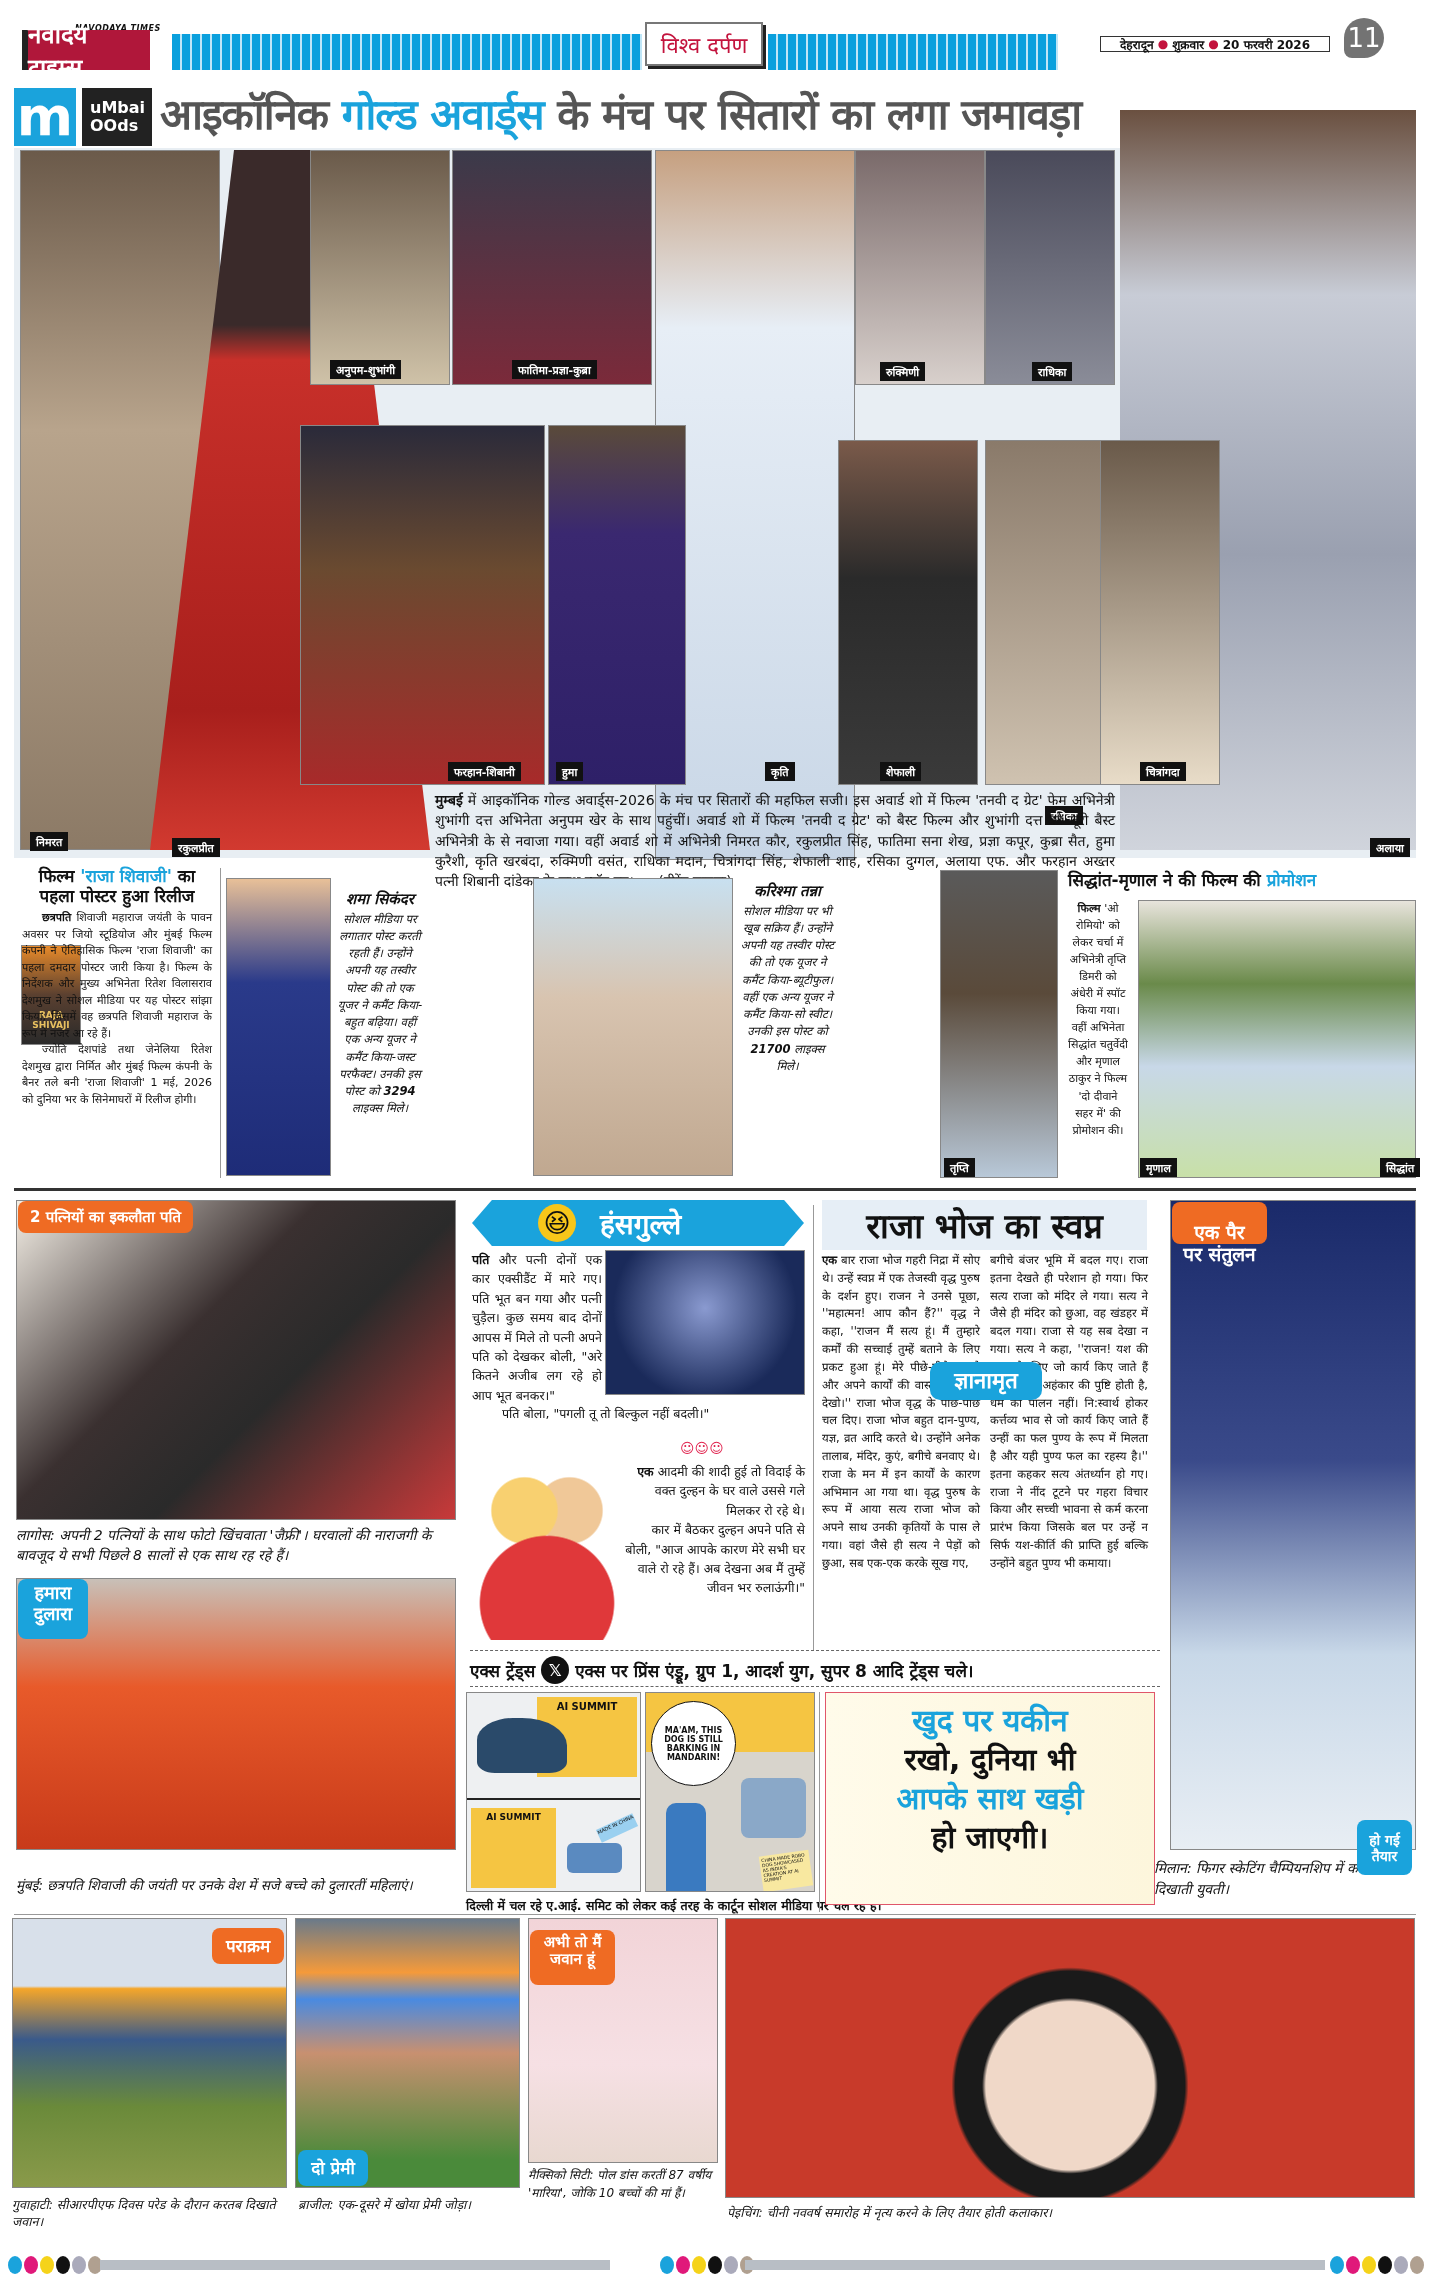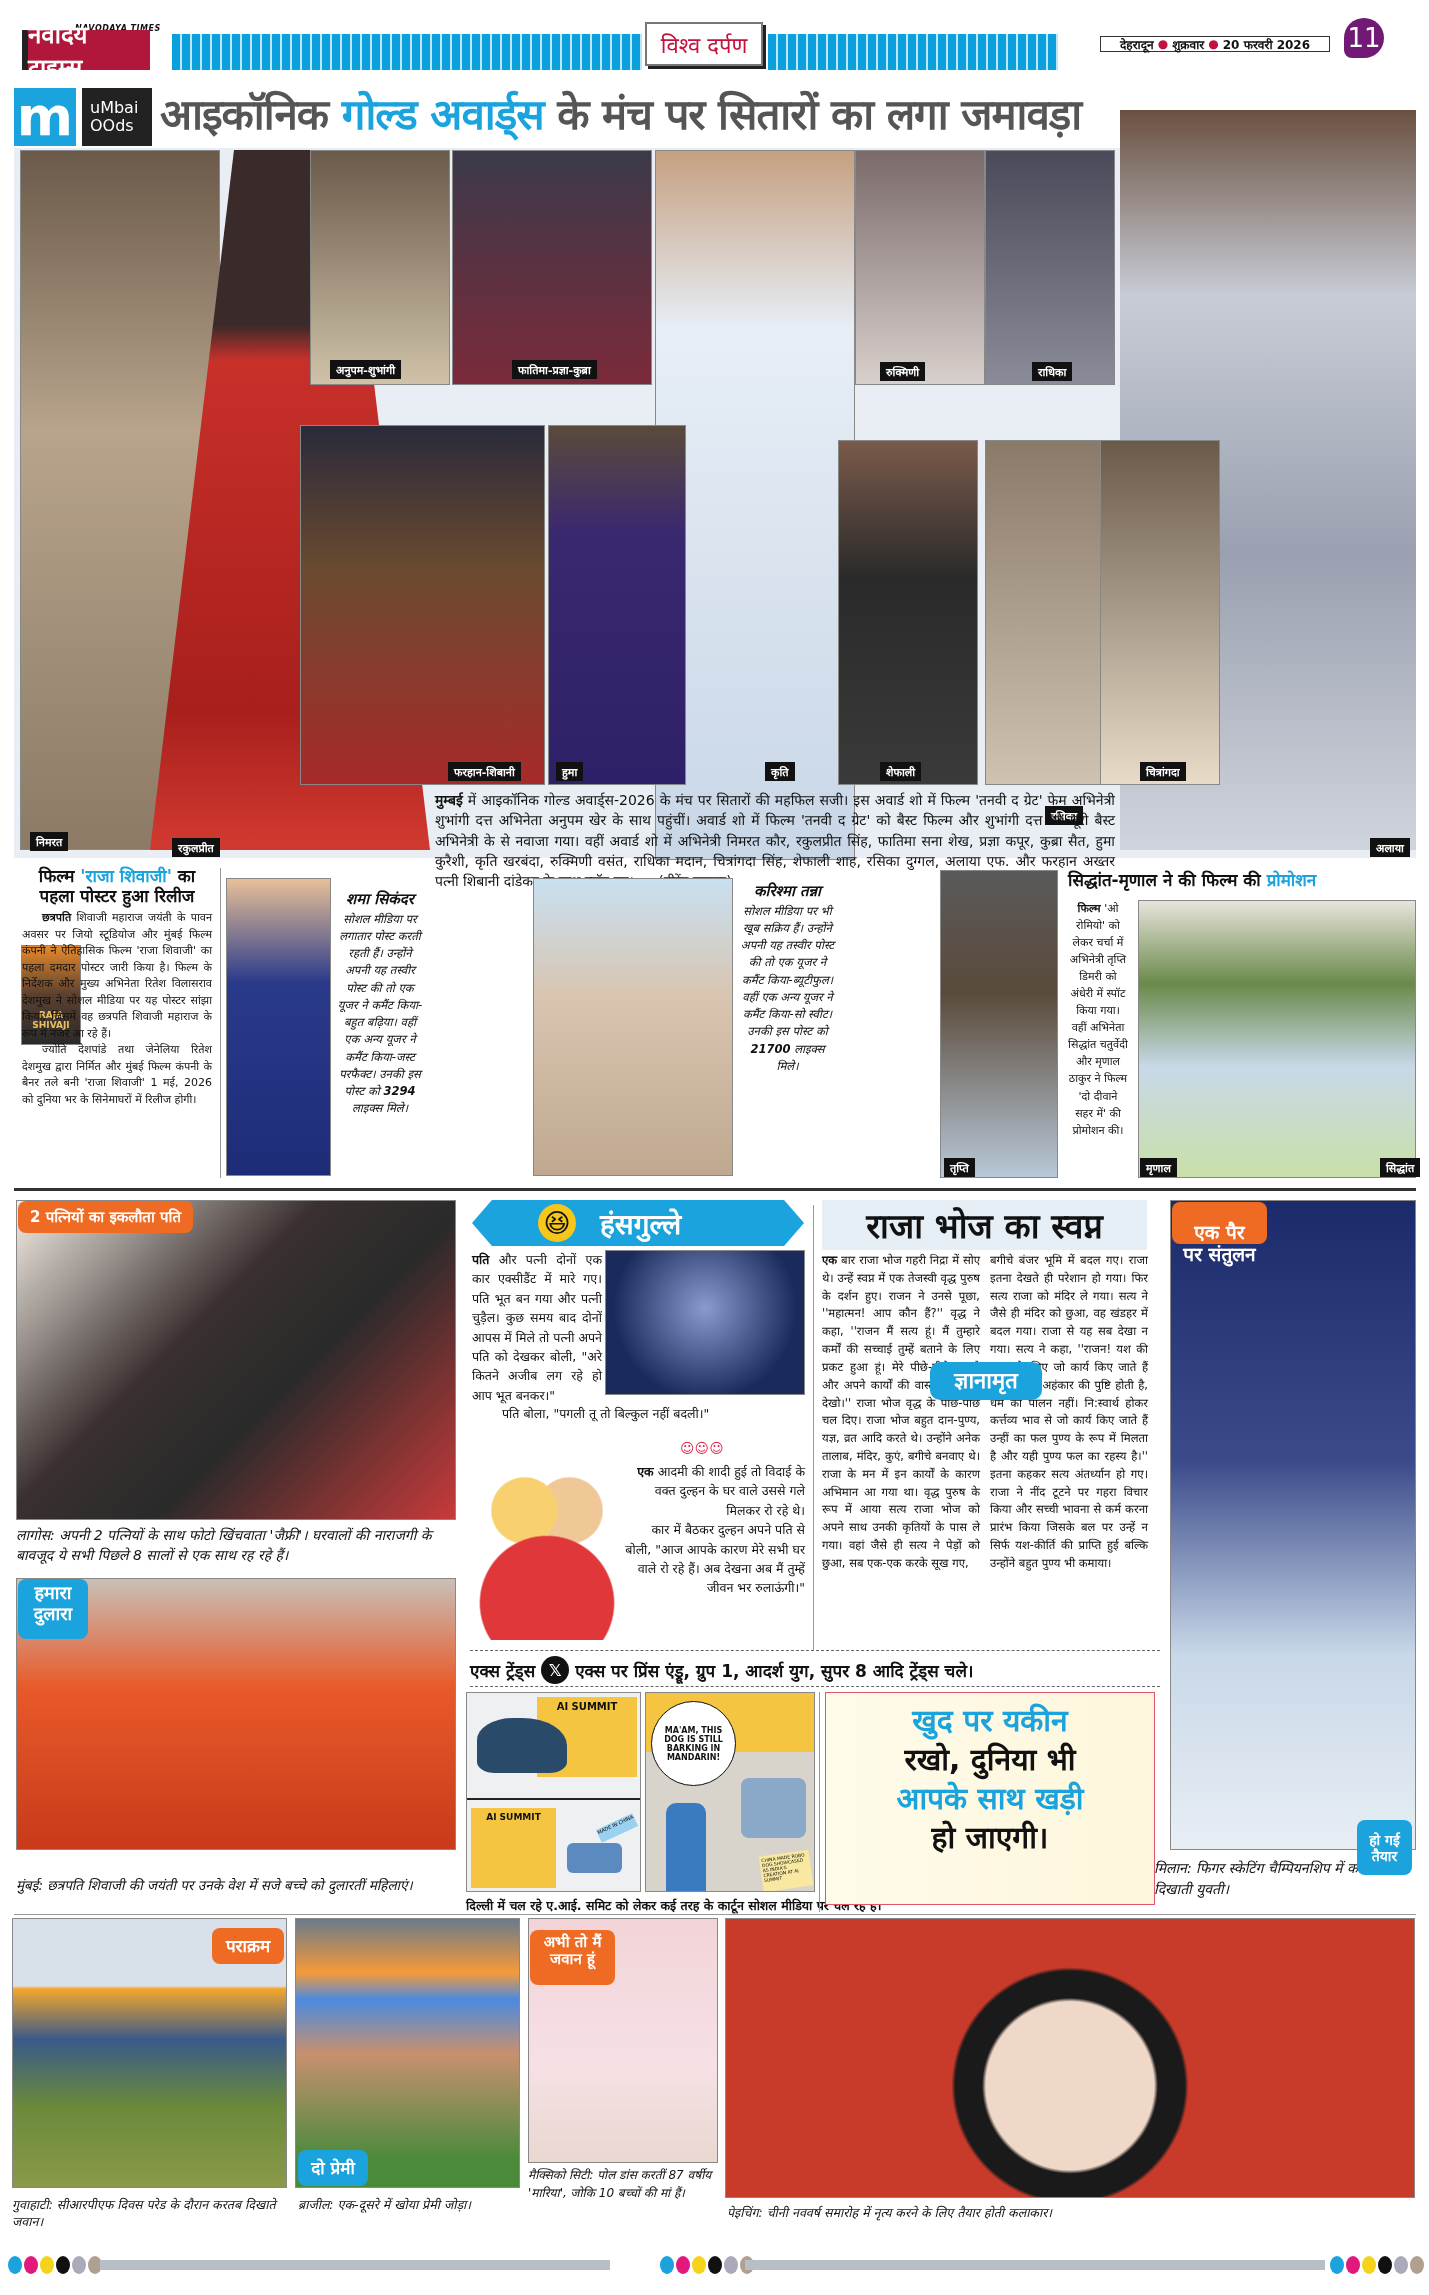--- a/index.html
+++ b/index.html
@@ -5,24 +5,24 @@
   *{box-sizing:border-box;margin:0;padding:0}
   body{width:1429px;height:2295px;background:#fff;font-family:"DejaVu Sans","Liberation Sans",sans-serif;color:#111;position:relative;overflow:hidden}
   .abs{position:absolute}
   
   .mast-logo{left:22px;top:30px;width:128px;height:40px;background:#b0173a;color:#fff;font-weight:bold;font-size:24px;display:flex;align-items:center;justify-content:center;border-left:6px solid #222}
   .mast-eng{left:75px;top:24px;font-size:8px;font-style:italic;font-weight:bold;letter-spacing:.5px}
   .stripes{height:36px;top:34px;background:repeating-linear-gradient(90deg,#0aa0dd 0 8px,#bfe6f7 8px 10px)}
   .section-tag{left:645px;top:22px;width:118px;height:44px;border:2px solid #777;background:#fff;color:#c3133d;font-weight:normal;font-size:22px;display:flex;align-items:center;justify-content:center;box-shadow:3px 3px 0 #222}
   .dateline{left:1100px;top:36px;width:230px;height:16px;border:1px solid #333;font-size:12px;font-weight:bold;display:flex;align-items:center;justify-content:center;background:#fff}
   .dateline .dot{color:#c3133d;margin:0 4px}
-  .pagenum{left:1344px;top:18px;width:40px;height:40px;border-radius:50% 50% 50% 8px;background:#701a75;color:#fff;font-size:26px;display:flex;align-items:center;justify-content:center}
+  .pagenum{left:1344px;top:18px;width:40px;height:40px;border-radius:50% 50% 50% 8px;background:#737373;color:#fff;font-size:26px;display:flex;align-items:center;justify-content:center}
   
   .mlogo{left:14px;top:88px;width:62px;height:58px;background:#1aa3dc;color:#fff;font-size:54px;font-weight:bold;display:flex;align-items:center;justify-content:center;line-height:1}
-  .mlogo2{left:82px;top:88px;width:70px;height:58px;background:#222;color:#fff;font-size:16px;font-weight:normal;line-height:1.1;display:flex;flex-direction:column;justify-content:center;padding-left:8px}
+  .mlogo2{left:82px;top:88px;width:70px;height:58px;background:#222;color:#fff;font-size:16px;font-weight:bold;line-height:1.1;display:flex;flex-direction:column;justify-content:center;padding-left:8px}
   .headline{left:160px;top:84px;font-size:42px;font-weight:bold;color:#555;white-space:nowrap;letter-spacing:-1px}
   .headline .blue{color:#1aa3dc}
   
   .photo{position:absolute;overflow:hidden;border:1px solid #888}
   .label{position:absolute;background:#111;color:#fff;font-size:11px;font-weight:bold;padding:2px 6px}
   .caption{font-size:14px;line-height:1.45}
   .hr{position:absolute;height:3px;background:#333}
   .tag-orange{position:absolute;background:#ef6b23;color:#fff;font-weight:bold;border-radius:8px;text-align:center;line-height:1.15}
   .tag-blue{position:absolute;background:#1aa3dc;color:#fff;font-weight:bold;border-radius:8px;text-align:center;line-height:1.15}
   .col-text{font-size:12px;line-height:1.55;text-align:justify}

